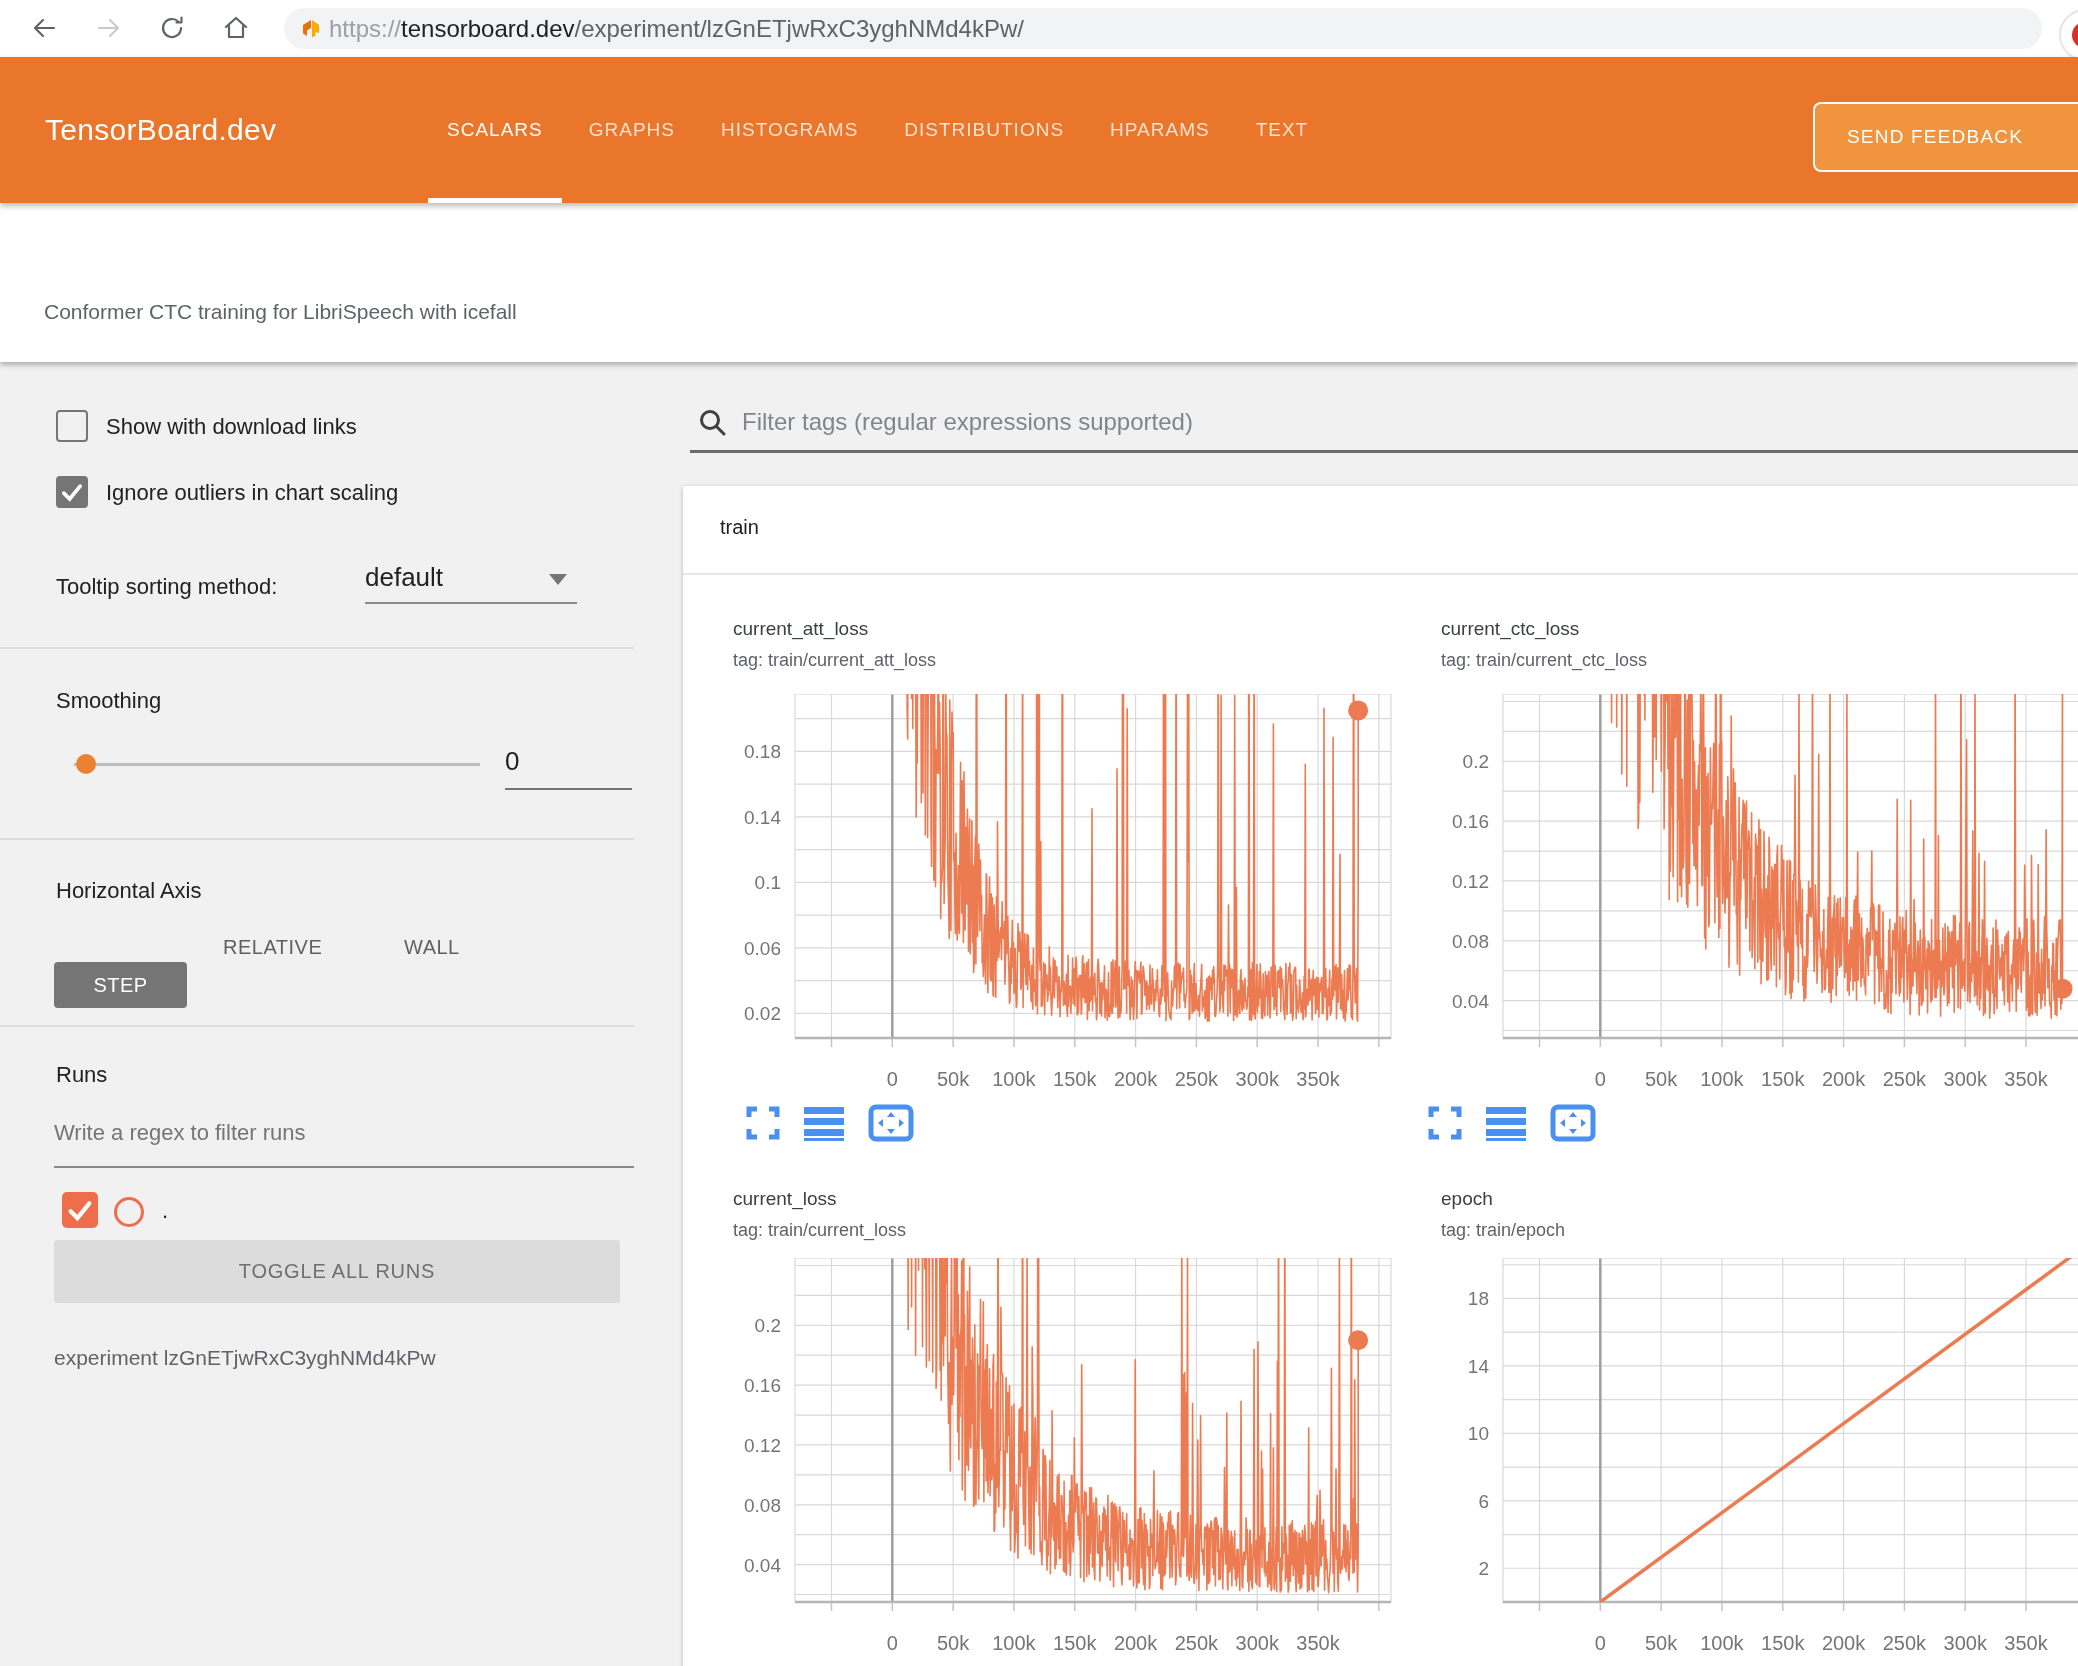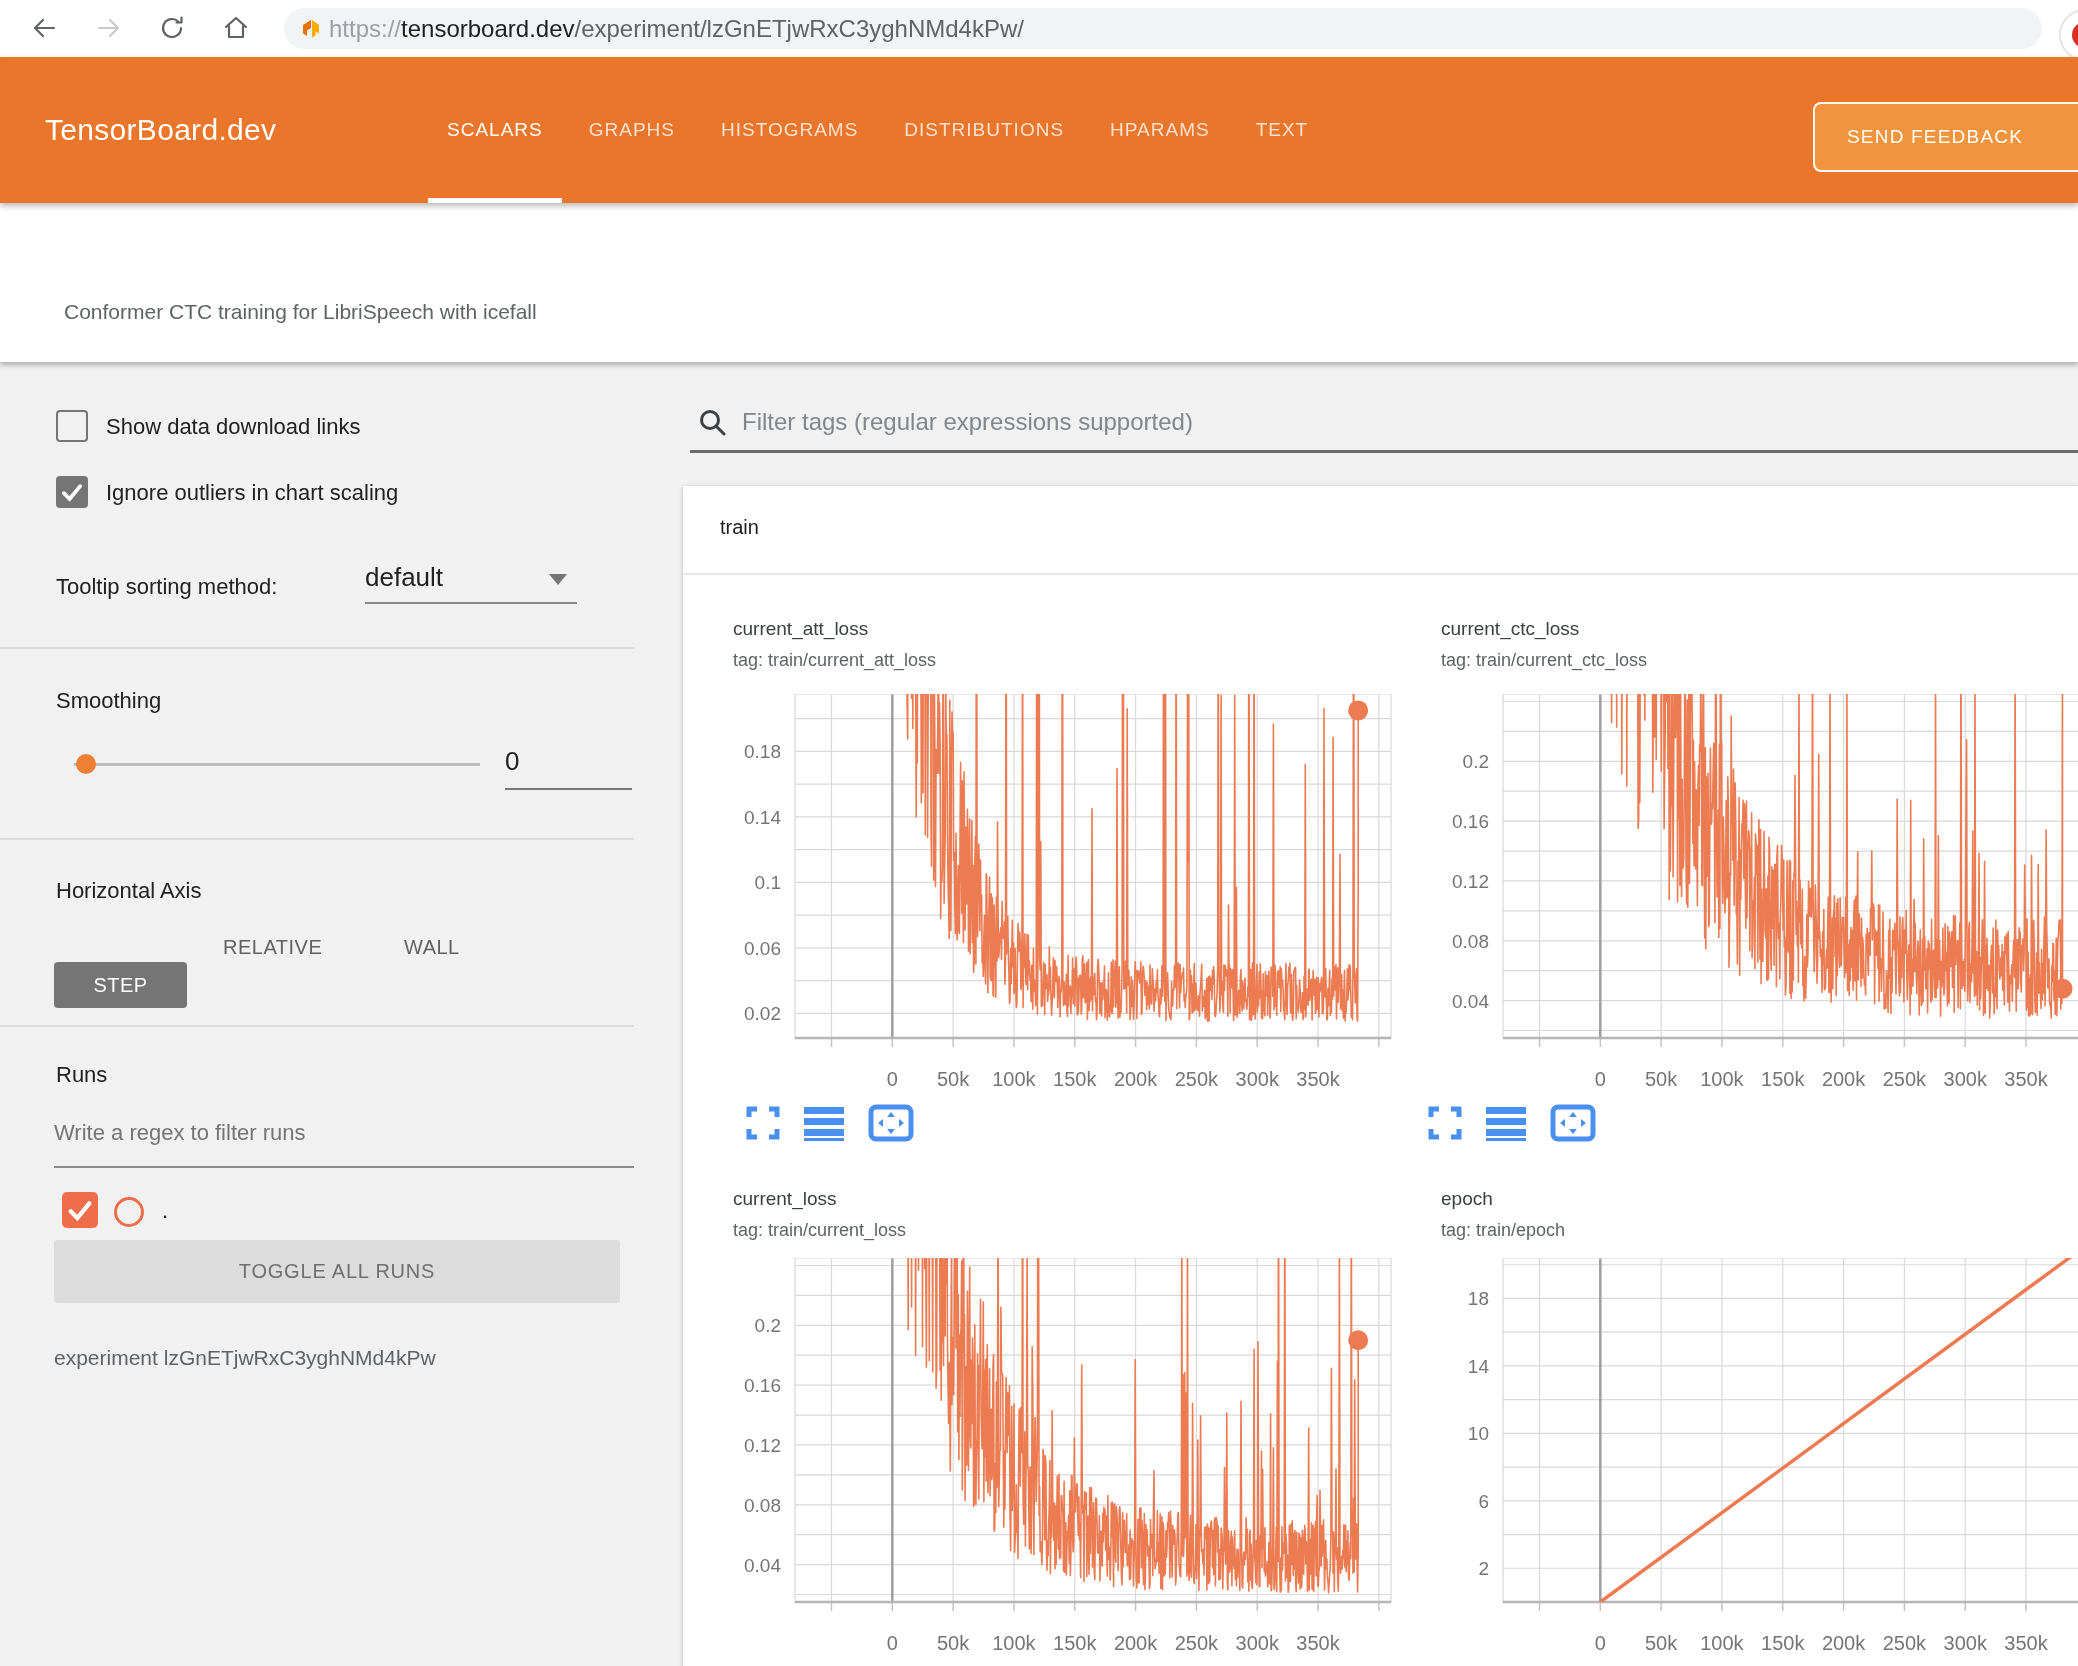--- a/index.html
+++ b/index.html
@@ -33,21 +33,21 @@
     color: rgba(255,255,255,.78); font-size: 19px; font-weight: 500; letter-spacing: 1px; cursor: pointer; }
   .tab.active { color: #fff; }
   .tab.active::after { content: ""; position: absolute; left: 4px; right: 4px; bottom: 0; height: 5px; background: #fff; }
   .feedback-btn { position: absolute; left: 1813px; top: 45px; height: 70px; width: 300px;
     background: #f0943e; border: 2px solid rgba(255,255,255,.95); border-radius: 8px;
     color: #fff; font-size: 19px; font-weight: 500; letter-spacing: 1.2px; text-align: left; padding-left: 32px;
     line-height: 66px; cursor: pointer; }
   
   .title-band { position: absolute; left: 0; top: 203px; width: 2078px; height: 159px;
     background: #fff; box-shadow: 0 3px 5px rgba(0,0,0,.28); z-index: 4; }
-  .experiment-title { position: absolute; left: 64px; top: 97px; font-size: 21px; color: #5f6368; }
+  .experiment-title { position: absolute; left: 44px; top: 97px; font-size: 21px; color: #5f6368; }
   
   .content { position: absolute; left: 0; top: 362px; width: 2078px; height: 1304px; background: #f1f1f1; }
   
   .cb-box { position: absolute; width: 32px; height: 32px; border: 2px solid #757575; border-radius: 4px; background: #f1f1f1; cursor: pointer; }
   .cb-box.checked { background: #757575; border-color: #757575; }
   .cb-box svg { width: 28px; height: 28px; display: block; margin: 0 auto; }
   .cb1 { left: 56px; top: 48px; } .cb2 { left: 56px; top: 114px; }
   .cb-label { position: absolute; font-size: 22px; color: #212121; }
   .lb1 { left: 106px; top: 52px; } .lb2 { left: 106px; top: 118px; }
   .side-label { position: absolute; font-size: 22px; color: #212121; }
@@ -159,21 +159,21 @@
     <div class="feedback-btn">SEND FEEDBACK</div>
   </div>
 
   <div class="title-band">
     <div class="experiment-title">Conformer CTC training for LibriSpeech with icefall</div>
   </div>
 
   <div class="content">
 
     <div class="cb-box cb1"></div>
-    <div class="cb-label lb1">Show data download links</div>
+    <div class="cb-label lb1">Show with download links</div>
     <div class="cb-box cb2 checked">
       <svg viewBox="0 0 24 24">
           <path d="M5 13l5 5 9-11" stroke="#fff" stroke-width="3.2" fill="none" stroke-linecap="round"></path>
         </svg>
     </div>
     <div class="cb-label lb2">Ignore outliers in chart scaling</div>
 
     <div class="side-label tooltip-label">Tooltip sorting method:</div>
     <div class="dropdown">
       <span class="val">default</span>

